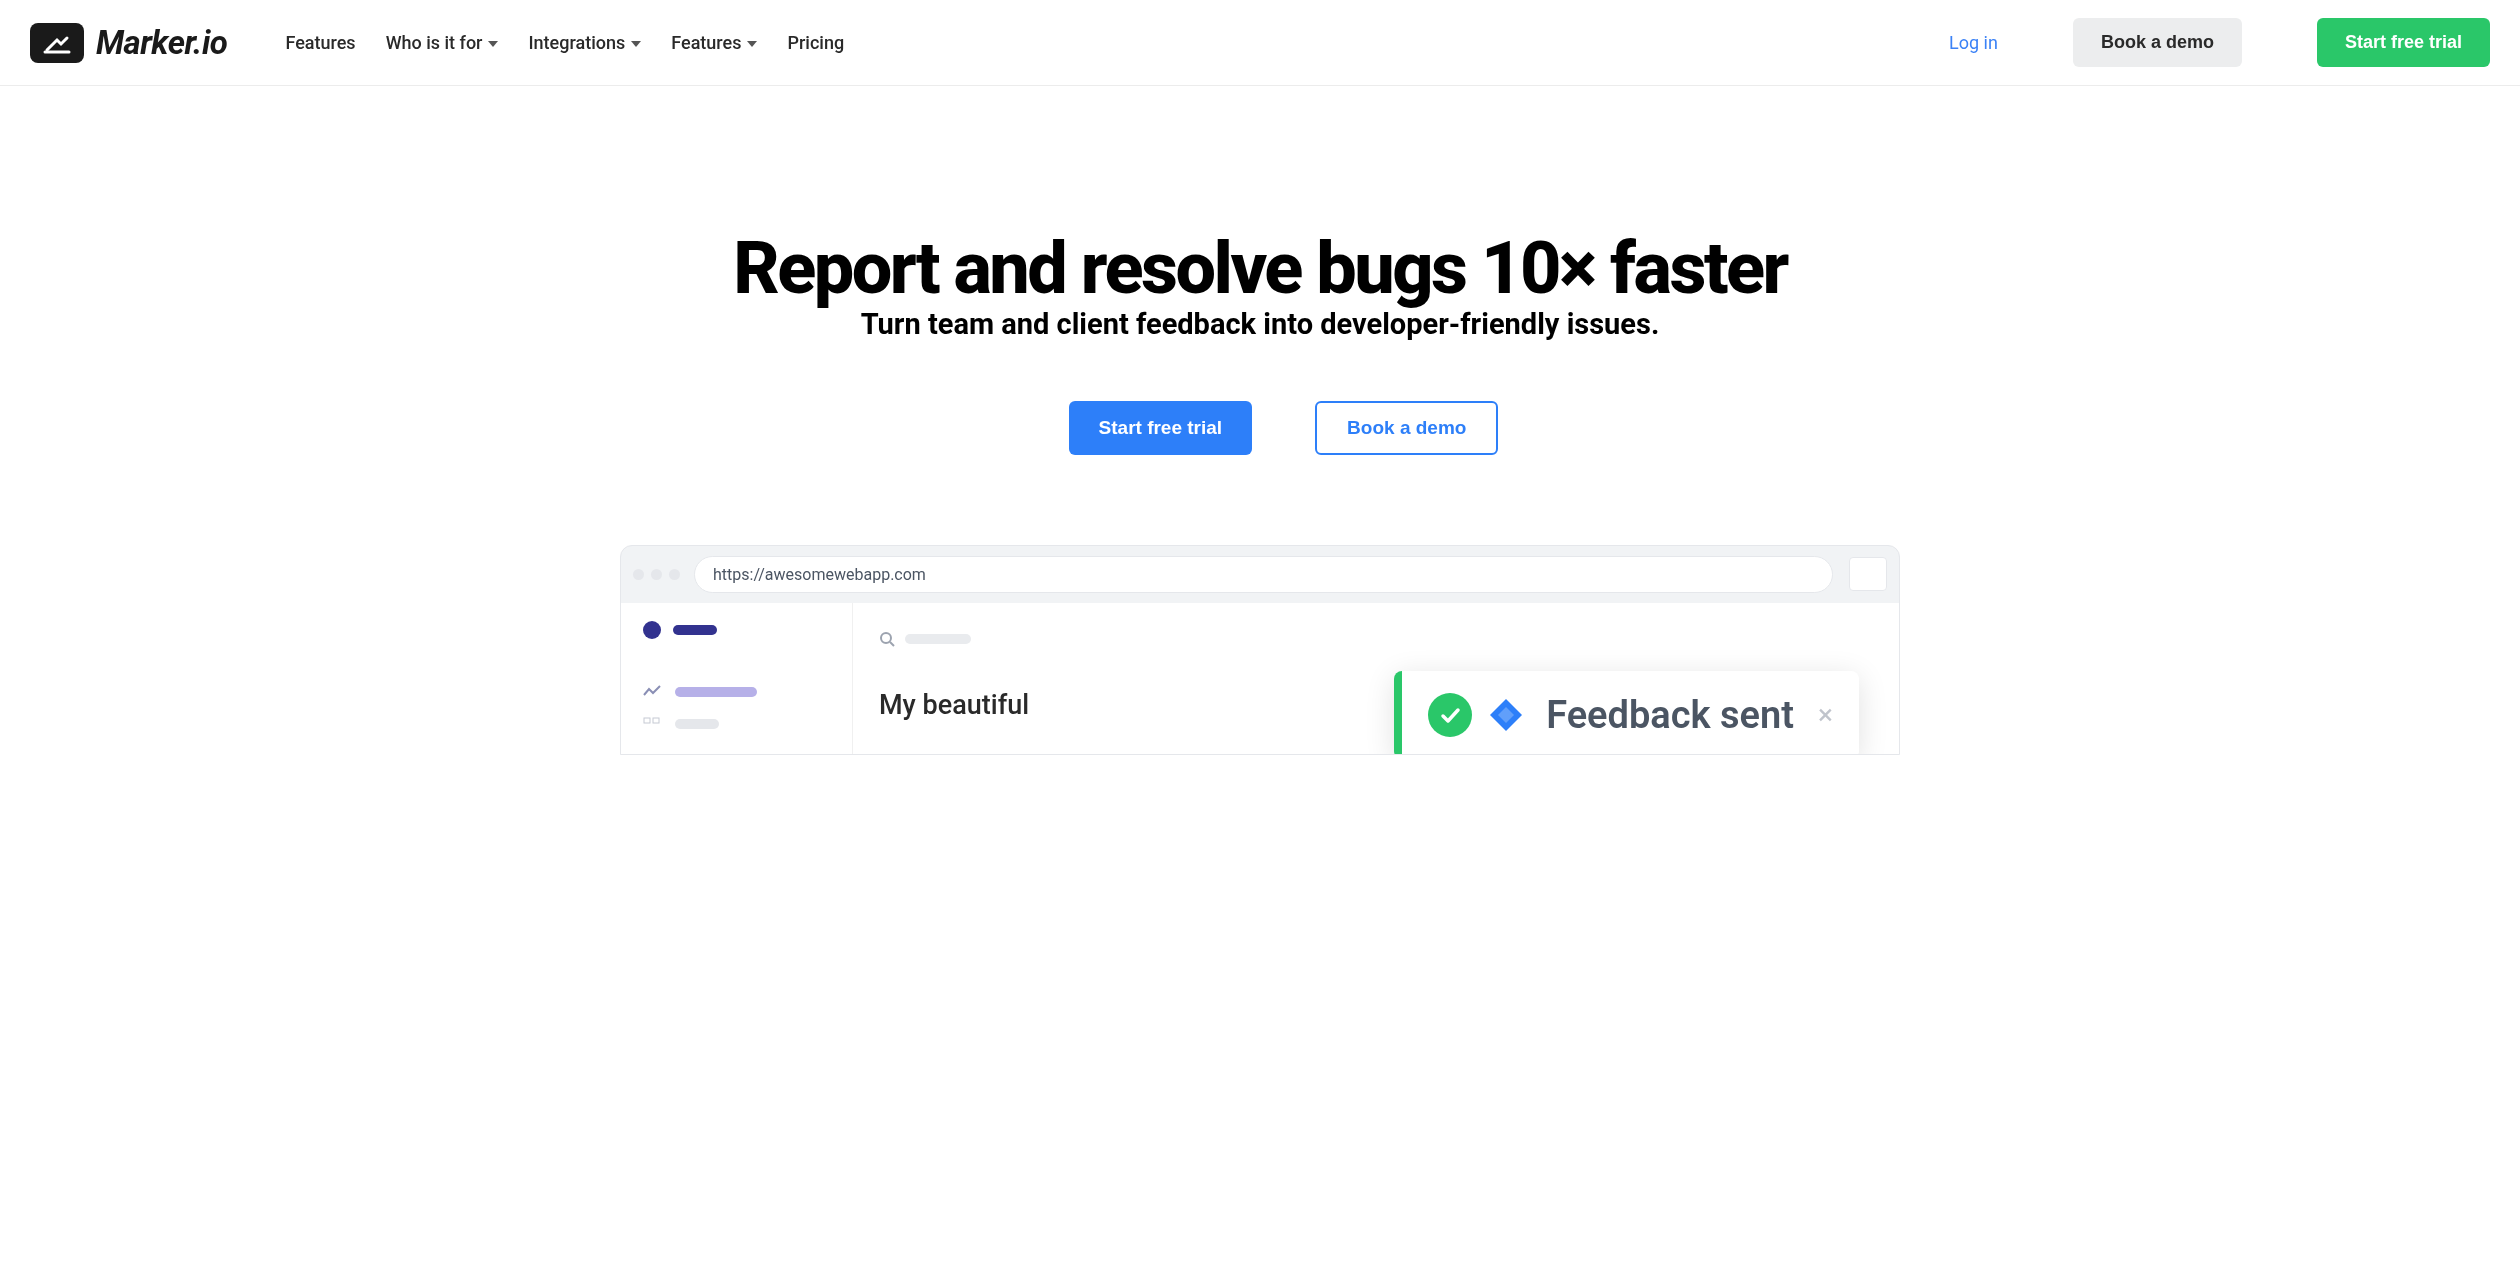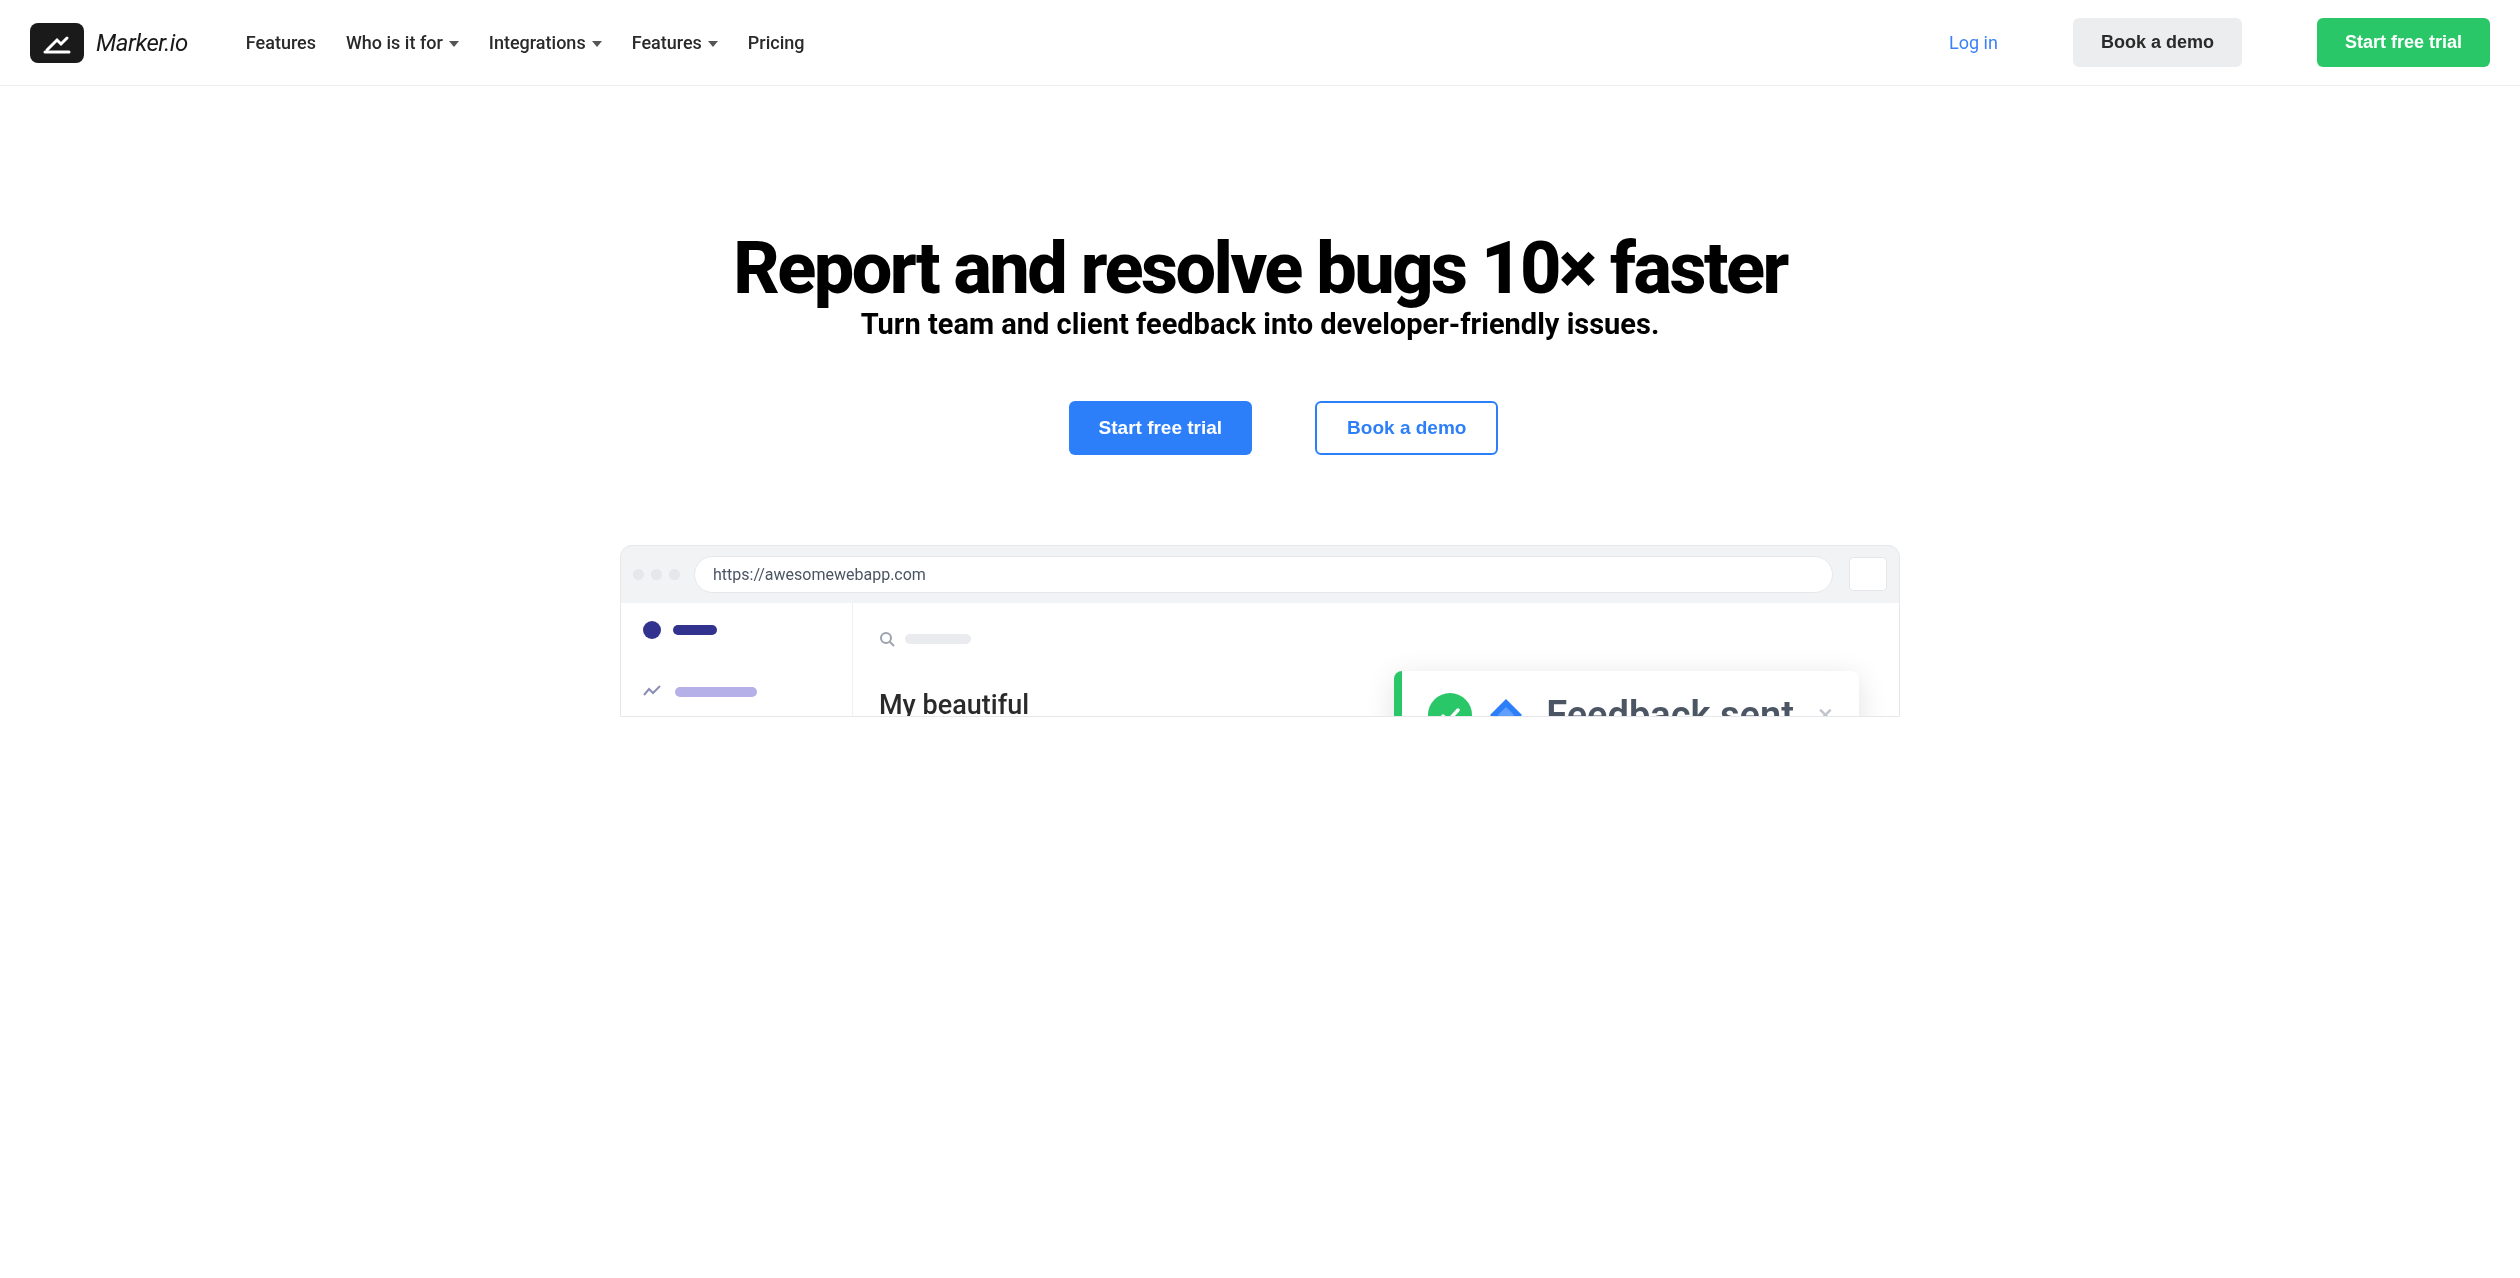--- a/index.html
+++ b/index.html
@@ -25,22 +25,22 @@
   .logo-mark {
     width: 54px;
     height: 40px;
     background: #1a1a1a;
     border-radius: 8px;
     display: flex;
     align-items: center;
     justify-content: center;
   }
   .logo-text {
-    font-size: 24px;
-    font-weight: 400;
+    font-size: 33px;
+    font-weight: 700;
     font-style: italic;
     letter-spacing: -0.5px;
     color: #1a1a1a;
   }
   .nav-links {
     display: flex;
     align-items: center;
     gap: 30px;
   }
   .nav-item {
@@ -121,21 +121,21 @@
   }
   
   .browser-wrap {
     max-width: 1280px;
     margin: 30px auto 0;
     border-radius: 12px 12px 0 0;
     background: #f1f3f5;
     border: 1px solid #e5e7eb;
     overflow: hidden;
     position: relative;
-    height: 172px;
+    height: 210px;
   }
   .browser-chrome {
     display: flex;
     align-items: center;
     padding: 10px 12px;
     gap: 8px;
   }
   .traffic {
     display: flex; gap: 7px; margin-right: 6px;
   }

